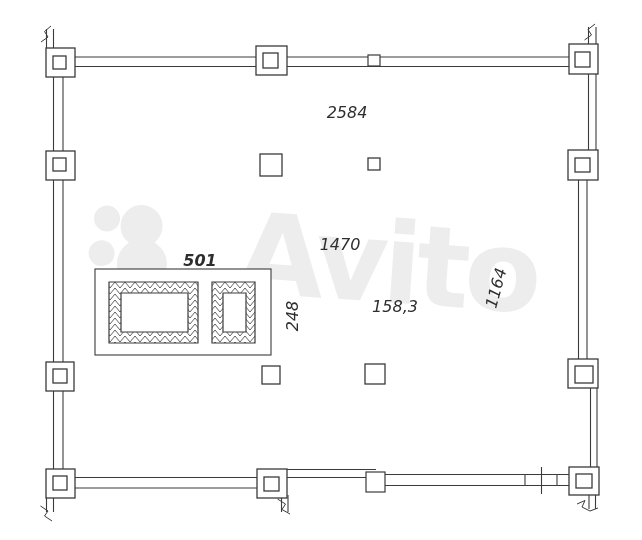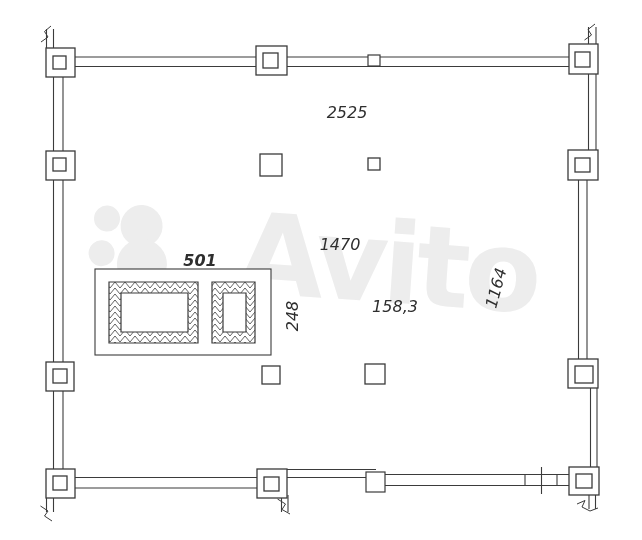--- a/index.html
+++ b/index.html
@@ -161,21 +161,21 @@
 
     <g fill="#ffffff" stroke="currentColor" stroke-width="1.3">
       <rect x="260" y="154" width="22" height="22"></rect>
       <rect x="368" y="158" width="12" height="12"></rect>
       <rect x="262" y="366" width="18" height="18"></rect>
       <rect x="365" y="364" width="20" height="20"></rect>
     </g>
   </svg>
 
   <div>
-    <div class="dim" style="left:347px;top:112px;">2525</div>
+    <div class="dim" style="left:347px;top:112px;">2584</div>
     <div class="dim" style="left:340px;top:244px;">1470</div>
     <div class="dim rot75" style="left:496px;top:288px;">1164</div>
     <div class="dim" style="left:200px;top:260px;font-weight:bold;">501</div>
     <div class="dim rot90" style="left:292px;top:316px;">248</div>
     <div class="dim" style="left:387px;top:306px;margin-left:8px;">158,3</div>
   </div>
 
 </div>
 
 </body></html>

